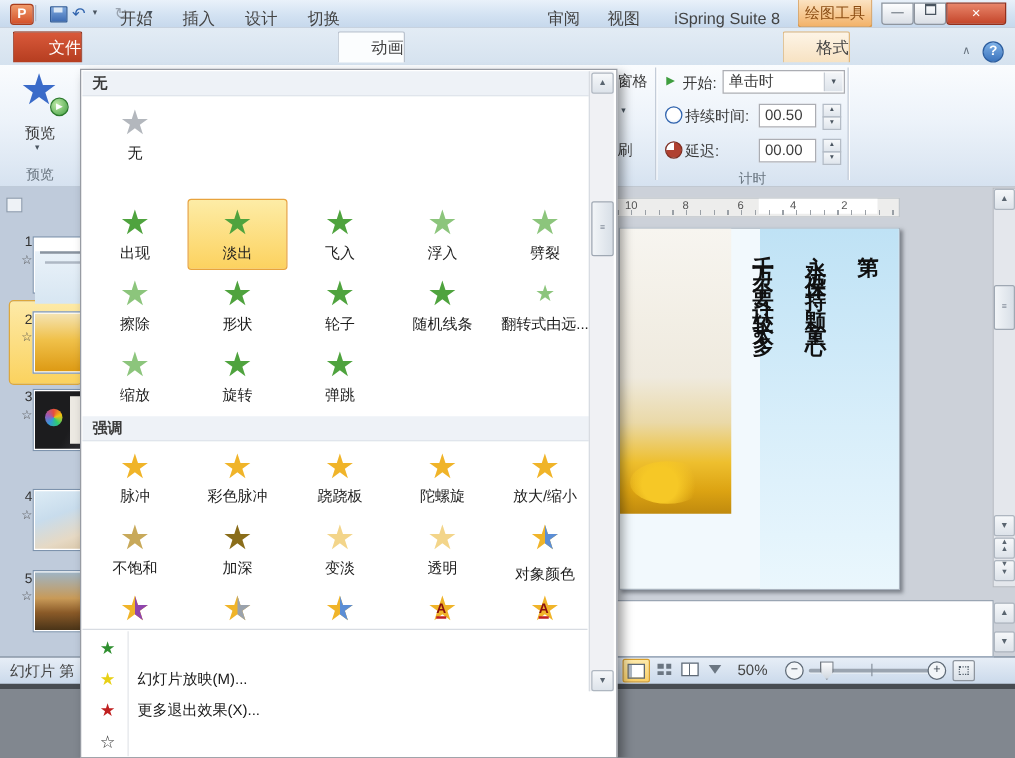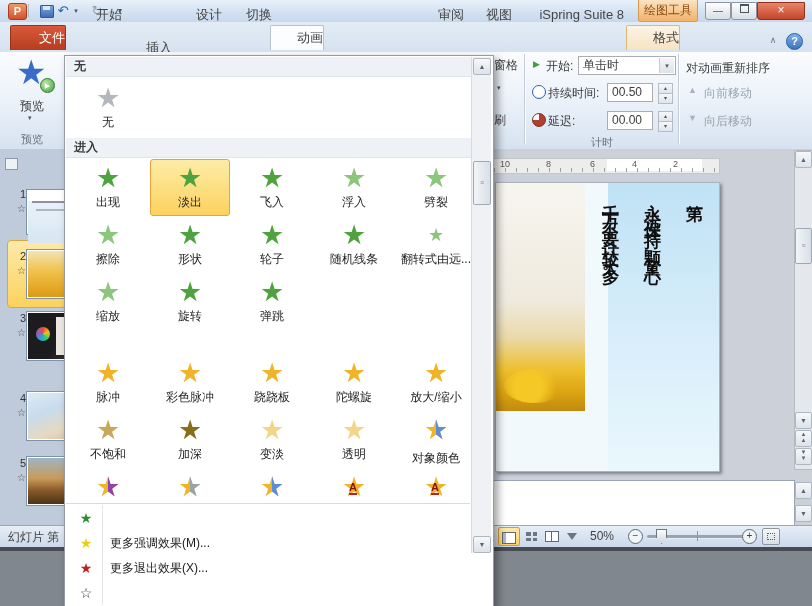--- a/index.html
+++ b/index.html
@@ -169,21 +169,21 @@
   <div class="abs qat-ico" style="left:90px;width:14px;color:#9aa4b0;">↻</div>
   <div class="abs qat-ico" style="left:114px;width:12px;color:#4a5560;font-size:8px;">▾</div>
   <div class="abs ctx-group">绘图工具</div>
   <div class="abs winbtn" style="left:705px;width:24px;">—</div>
   <div class="abs winbtn" style="left:731px;width:24px;"><span class="max-glyph"></span></div>
   <div class="abs winbtn close" style="left:757px;width:46px;font-size:12px;">×</div>
 
   <div class="abs tabrow"></div>
   <div class="abs tab file" style="left:10px;top:25px;width:54px;">文件</div>
   <div class="abs tab" style="left:70px;width:52px;">开始</div>
-  <div class="abs tab" style="left:120px;width:52px;margin-top:33px;">插入</div>
+  <div class="abs tab" style="left:120px;width:52px;">插入</div>
   <div class="abs tab" style="left:170px;width:52px;">设计</div>
   <div class="abs tab" style="left:220px;width:52px;">切换</div>
   <div class="abs tab active" style="left:270px;top:25px;width:52px;">动画</div>
   <div class="abs tab" style="left:416px;width:48px;">审阅</div>
   <div class="abs tab" style="left:464px;width:48px;">视图</div>
   <div class="abs tab" style="left:512px;width:112px;">iSpring Suite 8</div>
   <div class="abs tab ctx" style="left:626px;top:25px;width:52px;">格式</div>
   <div class="abs ribbon-min">∧</div>
   <div class="abs help-btn">?</div>
 
@@ -216,27 +216,20 @@
     <div class="abs spin" style="left:130px;top:41px;">▾</div>
     <div class="abs clockico delay" style="left:4px;top:61px;"></div>
     <div class="abs rib-txt" style="left:20px;top:61px;">延迟:</div>
     <div class="abs spinbox" style="left:79px;top:59px;width:40px;">00.00</div>
     <div class="abs spin" style="left:130px;top:59px;">▴</div>
     <div class="abs spin" style="left:130px;top:69px;">▾</div>
     <div class="abs grp-label" style="left:0;top:83px;width:148px;">计时</div>
   </div>
   <div class="abs vsep" style="left:678px;top:54px;"></div>
 
-  <div class="abs" style="left:684px;top:52px;width:128px;height:96px;">
-    <div class="abs rib-txt" style="left:2px;top:8px;">对动画重新排序</div>
-    <div class="abs" style="left:4px;top:33px;font-size:9px;color:#aab3bd;">▲</div>
-    <div class="abs rib-txt disabled-txt" style="left:20px;top:33px;">向前移动</div>
-    <div class="abs" style="left:4px;top:61px;font-size:9px;color:#aab3bd;">▼</div>
-    <div class="abs rib-txt disabled-txt" style="left:20px;top:61px;">向后移动</div>
-  </div>
 
   <div class="abs workspace"></div>
 
   <div class="abs slidepanel"></div>
   <div class="abs panel-tabsq"></div>
   <div class="abs sel-glow"></div>
 
   <div class="abs snum" style="top:188px;">1</div>
   <div class="abs sstar" style="top:203px;">☆</div>
   <div class="abs thumb" style="top:189px;height:42px;">
@@ -325,21 +318,20 @@
   <div class="abs bottomstrip"></div>
 
   <div class="abs gallery">
 
     <div class="ghead" style="top:1px;">无</div>
     <div class="gcell" style="left:4px;top:24px;">
       <span class="gstar st-gray">★</span>
       <span class="glabel">无</span>
     </div>
 
-    <div class="ghead" style="top:82px;">进入</div>
 
     <div class="gcell" style="left:4px;top:104px;">
         <span class="gstar st-green">★</span>
         <span class="glabel">出现</span>
       </div>
     <div class="gcell sel" style="left:86px;top:104px;">
         <span class="gstar st-green">★</span>
         <span class="glabel">淡出</span>
       </div>
     <div class="gcell" style="left:168px;top:104px;">
@@ -382,20 +374,21 @@
       </div>
     <div class="gcell" style="left:86px;top:218px;">
         <span class="gstar st-green">★</span>
         <span class="glabel">旋转</span>
       </div>
     <div class="gcell" style="left:168px;top:218px;">
         <span class="gstar st-green">★</span>
         <span class="glabel">弹跳</span>
       </div>
 
+    <div class="ghead" style="top:277px;">强调</div>
 
     <div class="gcell" style="left:4px;top:299px;">
         <span class="gstar st-gold">★</span>
         <span class="glabel">脉冲</span>
       </div>
     <div class="gcell" style="left:86px;top:299px;">
         <span class="gstar st-gold">★</span>
         <span class="glabel">彩色脉冲</span>
       </div>
     <div class="gcell" style="left:168px;top:299px;">
@@ -444,21 +437,21 @@
       <div class="sb-btn" style="position:absolute;left:1px;top:479px;width:16px;">▼</div>
     </div>
 
     <div class="gmenu-sep"></div>
     <div class="gmenu-vline"></div>
     <div class="gmenu-item" style="top:450px;">
       <span class="mico mi-green">★</span>
     </div>
     <div class="gmenu-item" style="top:475px;">
       <span class="mico mi-yellow">★</span>
-      <span class="mlabel">更多强调效果(M)...</span>
+      <span class="mlabel">幻灯片放映(M)...</span>
     </div>
     <div class="gmenu-item" style="top:500px;">
       <span class="mico mi-red">★</span>
       <span class="mlabel">更多退出效果(X)...</span>
     </div>
     <div class="gmenu-item" style="top:525px;">
       <span class="mico mi-outline">☆</span>
     </div>
   </div>
 

